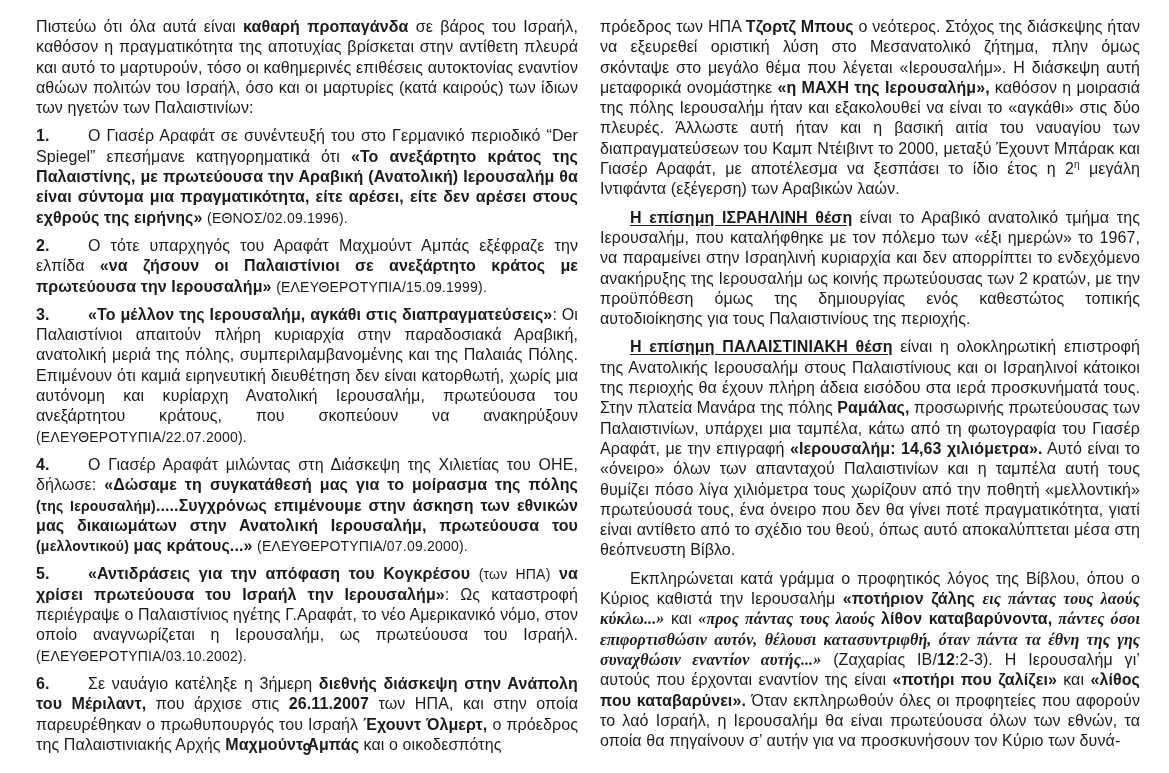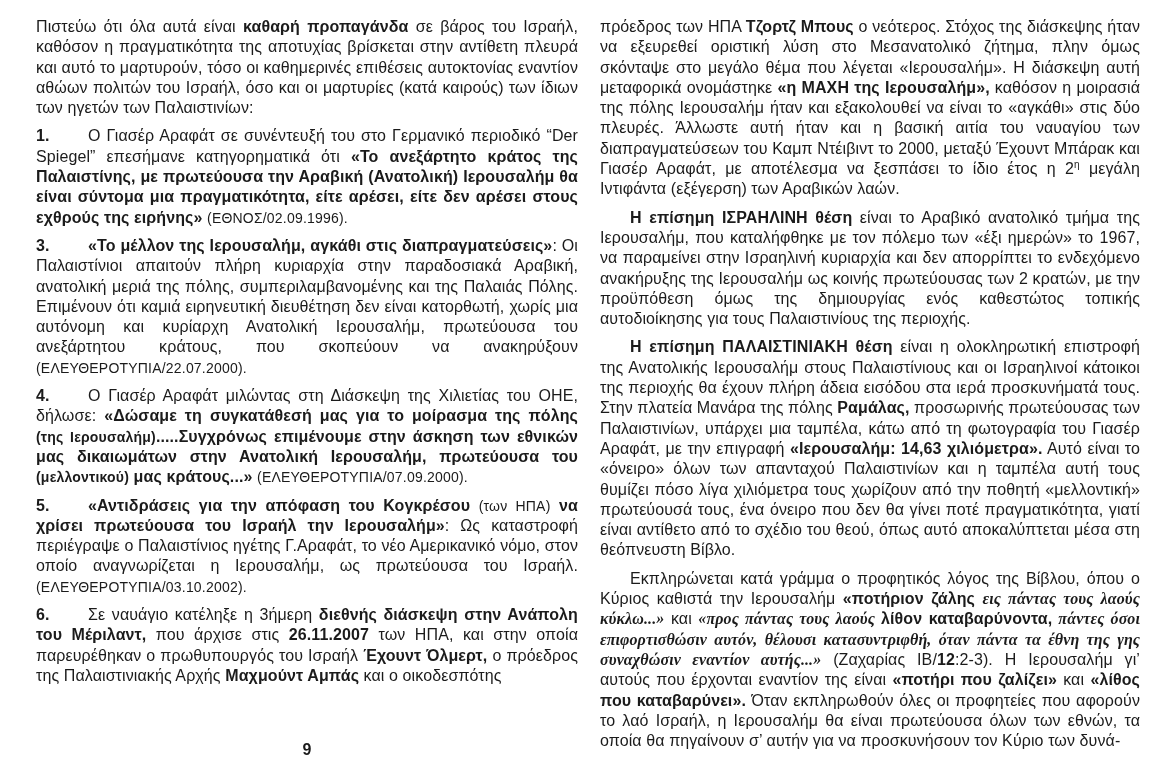--- a/index.html
+++ b/index.html
@@ -29,41 +29,42 @@
     text-align:justify;
     letter-spacing:0.1px;
   }
   .para:last-child { margin-bottom:0; }
   .para.body-indent { text-indent:30px; }
   .item-num {
     display:inline-block; width:52px;
     font-weight:bold;
   }
   .b { font-weight:bold; }
-  .u { text-underline-offset:2px; }
+  .u { text-decoration:underline; text-underline-offset:2px; }
   .cite { font-size:14px; letter-spacing:0.2px; }
   .scripture {
     font-family:"Liberation Serif", serif;
     font-weight:bold; font-style:italic;
   }
   .sup { vertical-align:super; font-size:10px; line-height:0; }
   .page-number {
     position:absolute; bottom:6px; left:0;
     width:100%; text-align:center;
     font-weight:bold; font-size:16px;
   }
 </style>
 </head>
 <body>
 
 <div class="spread">
   <div class="page page-left">
     <div class="page-body">
         <p class="para body"><span>Πιστεύω ότι όλα αυτά είναι </span><span class="b">καθαρή προπαγάνδα</span><span> σε βάρος του Ισραήλ, καθόσον η πραγματικότητα της αποτυχίας βρίσκεται στην αντίθετη πλευρά και αυτό το μαρτυρούν, τόσο οι καθημερινές επιθέσεις αυτοκτονίας εναντίον αθώων πολιτών του Ισραήλ, όσο και οι μαρτυρίες (κατά καιρούς) των ίδιων των ηγετών των Παλαιστινίων:</span></p>
         <p class="para item"><span class="item-num">1.</span><span>Ο Γιασέρ Αραφάτ σε συνέντευξή του στο Γερμανικό περιοδικό “Der Spiegel” επεσήμανε κατηγορηματικά ότι </span><span class="b">«Το ανεξάρτητο κράτος της Παλαιστίνης, με πρωτεύουσα την Αραβική (Ανατολική) Ιερουσαλήμ θα είναι σύντομα μια πραγματικότητα, είτε αρέσει, είτε δεν αρέσει στους εχθρούς της ειρήνης»</span><span> </span><span class="cite">(ΕΘΝΟΣ/02.09.1996).</span></p>
+        <p class="para item"><span class="item-num">2.</span><span>Ο τότε υπαρχηγός του Αραφάτ Μαχμούντ Αμπάς εξέφραζε την ελπίδα </span><span class="b">«να ζήσουν οι Παλαιστίνιοι σε ανεξάρτητο κράτος με πρωτεύουσα την Ιερουσαλήμ»</span><span> </span><span class="cite">(ΕΛΕΥΘΕΡΟΤΥΠΙΑ/15.09.1999).</span></p>
         <p class="para item"><span class="item-num">3.</span><span class="b">«Το μέλλον της Ιερουσαλήμ, αγκάθι στις διαπραγματεύσεις»</span><span>: Οι Παλαιστίνιοι απαιτούν πλήρη κυριαρχία στην παραδοσιακά Αραβική, ανατολική μεριά της πόλης, συμπεριλαμβανομένης και της Παλαιάς Πόλης. Επιμένουν ότι καμιά ειρηνευτική διευθέτηση δεν είναι κατορθωτή, χωρίς μια αυτόνομη και κυρίαρχη Ανατολική Ιερουσαλήμ, πρωτεύουσα του ανεξάρτητου κράτους, που σκοπεύουν να ανακηρύξουν </span><span class="cite">(ΕΛΕΥΘΕΡΟΤΥΠΙΑ/22.07.2000).</span></p>
         <p class="para item"><span class="item-num">4.</span><span>Ο Γιασέρ Αραφάτ μιλώντας στη Διάσκεψη της Χιλιετίας του ΟΗΕ, δήλωσε: </span><span class="b">«Δώσαμε τη συγκατάθεσή μας για το μοίρασμα της πόλης </span><span class="b cite">(της Ιερουσαλήμ)</span><span class="b">.....Συγχρόνως επιμένουμε στην άσκηση των εθνικών μας δικαιωμάτων στην Ανατολική Ιερουσαλήμ, πρωτεύουσα του </span><span class="b cite">(μελλοντικού)</span><span class="b"> μας κράτους...»</span><span> </span><span class="cite">(ΕΛΕΥΘΕΡΟΤΥΠΙΑ/07.09.2000).</span></p>
         <p class="para item"><span class="item-num">5.</span><span class="b">«Αντιδράσεις για την απόφαση του Κογκρέσου </span><span class="cite">(των ΗΠΑ)</span><span class="b"> να χρίσει πρωτεύουσα του Ισραήλ την Ιερουσαλήμ»</span><span>: Ως καταστροφή περιέγραψε ο Παλαιστίνιος ηγέτης Γ.Αραφάτ, το νέο Αμερικανικό νόμο, στον οποίο αναγνωρίζεται η Ιερουσαλήμ, ως πρωτεύουσα του Ισραήλ. </span><span class="cite">(ΕΛΕΥΘΕΡΟΤΥΠΙΑ/03.10.2002).</span></p>
         <p class="para item"><span class="item-num">6.</span><span>Σε ναυάγιο κατέληξε η 3ήμερη </span><span class="b">διεθνής διάσκεψη στην Ανάπολη του Μέριλαντ,</span><span> που άρχισε στις </span><span class="b">26.11.2007</span><span> των ΗΠΑ, και στην οποία παρευρέθηκαν ο πρωθυπουργός του Ισραήλ </span><span class="b">Έχουντ Όλμερτ,</span><span> ο πρόεδρος της Παλαιστινιακής Αρχής </span><span class="b">Μαχμούντ Αμπάς</span><span> και ο οικοδεσπότης</span></p>
       </div>
     <div class="page-number">9</div>
   </div>
   <div class="page page-right">
     <div class="page-body">
         <p class="para body"><span>πρόεδρος των ΗΠΑ </span><span class="b">Τζορτζ Μπους</span><span> ο νεότερος. Στόχος της διάσκεψης ήταν να εξευρεθεί οριστική λύση στο Μεσανατολικό ζήτημα, πλην όμως σκόνταψε στο μεγάλο θέμα που λέγεται «Ιερουσαλήμ». Η διάσκεψη αυτή μεταφορικά ονομάστηκε </span><span class="b">«η ΜΑΧΗ της Ιερουσαλήμ»,</span><span> καθόσον η μοιρασιά της πόλης Ιερουσαλήμ ήταν και εξακολουθεί να είναι το «αγκάθι» στις δύο πλευρές. Άλλωστε αυτή ήταν και η βασική αιτία του ναυαγίου των διαπραγματεύσεων του Καμπ Ντέιβιντ το 2000, μεταξύ Έχουντ Μπάρακ και Γιασέρ Αραφάτ, με αποτέλεσμα να ξεσπάσει το ίδιο έτος η 2</span><span class="sup">η</span><span> μεγάλη Ιντιφάντα (εξέγερση) των Αραβικών λαών.</span></p>

